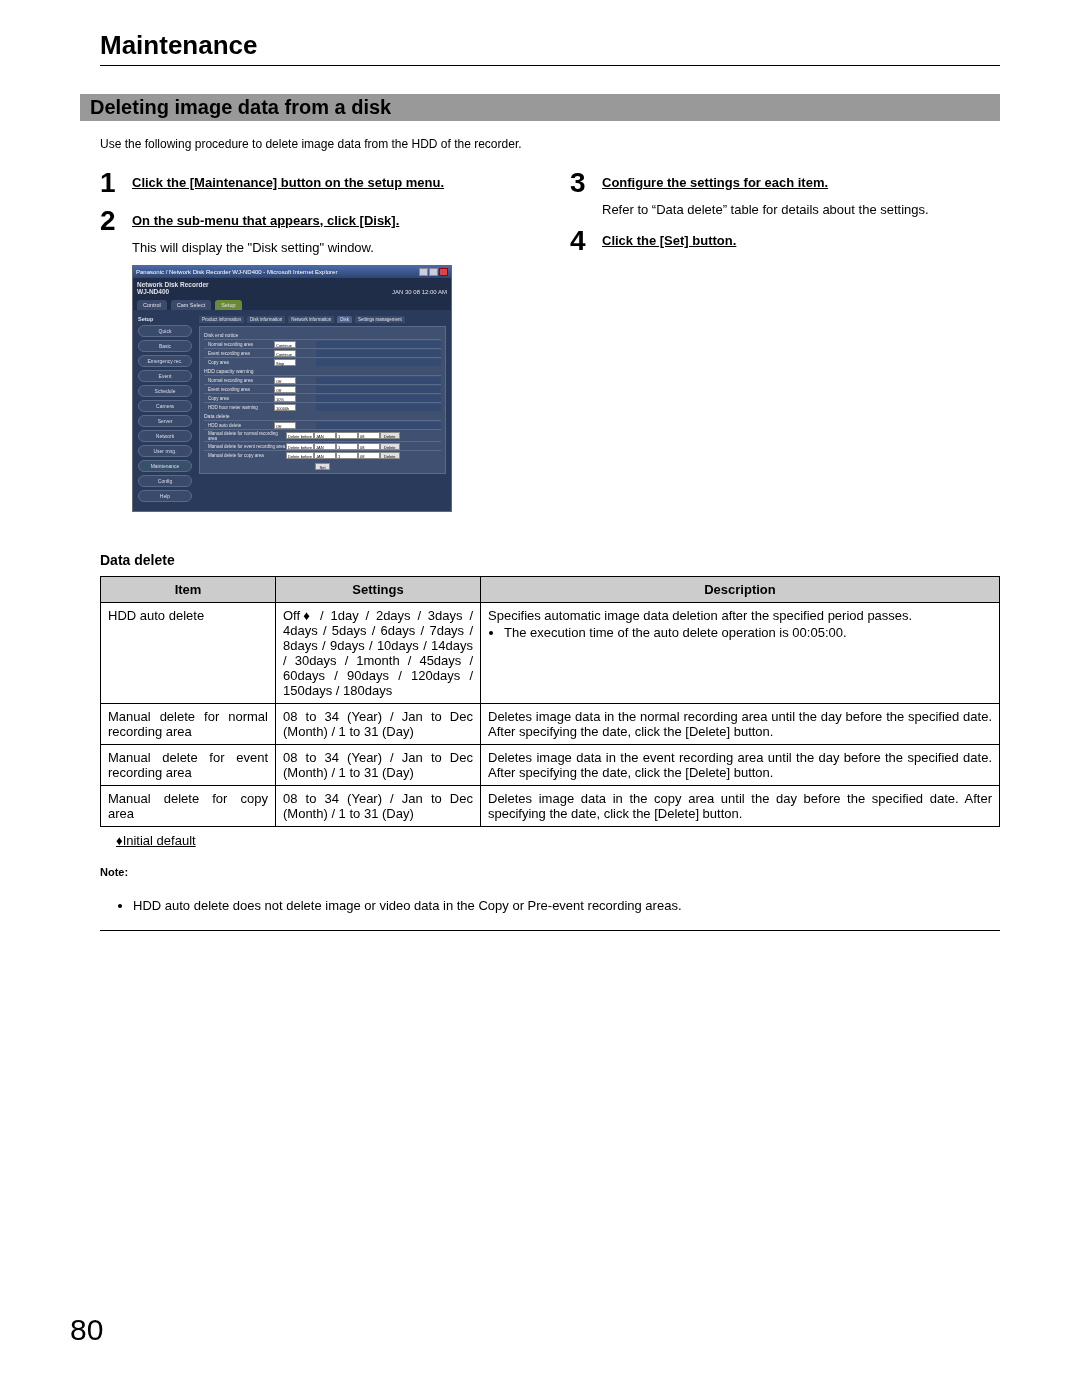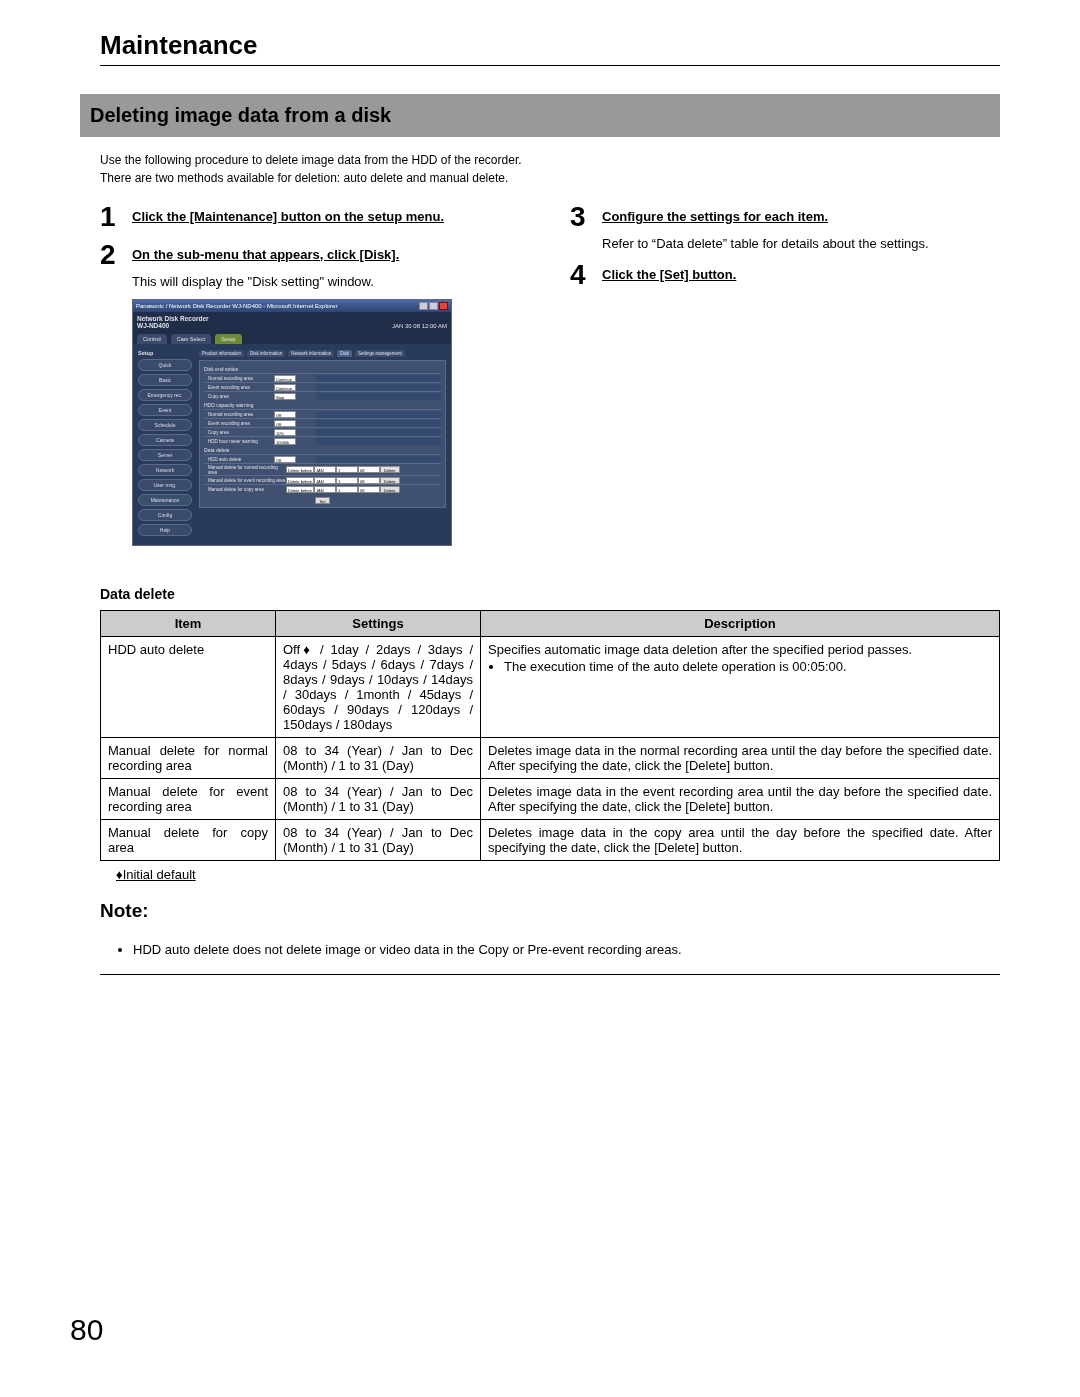--- a/index.html
+++ b/index.html
@@ -24,21 +24,21 @@
   .title-rule {
     border: none;
     border-top: 1.5px solid #000;
     margin: 0 0 28px 0;
   }
   .section-bar {
     background: #999;
     color: #000;
     font-size: 20px;
     font-weight: bold;
-    padding: 10px 10px;
+    padding: 2px 10px;
     margin-left: -20px;
     margin-right: 0;
   }
   .intro {
     font-size: 12px;
     margin: 14px 0 16px 0;
     line-height: 1.5;
   }
   .steps-wrap {
     display: flex;
@@ -242,21 +242,21 @@
   table.dd td.col-desc ul {
     margin: 2px 0 0 0;
     padding-left: 16px;
   }
   .initial-default {
     font-size: 13px;
     margin: 6px 0 0 16px;
     text-decoration: underline;
   }
   .note-heading {
-    font-size: 19px;
+    font-size: 11px;
     font-weight: bold;
     margin: 18px 0 20px 0;
   }
   .note-list {
     font-size: 13px;
     margin: 17px;
     padding-left: 16px;
   }
   .note-rule {
     border: none;
@@ -274,21 +274,20 @@
 <body>
 
 <div class="page">
   <h1 class="page-title">Maintenance</h1>
   <hr class="title-rule">
 
   <div class="section-bar">Deleting image data from a disk</div>
 
   <div class="intro">
     <div>Use the following procedure to delete image data from the HDD of the recorder.</div>
-    <div>There are two methods available for deletion: auto delete and manual delete.</div>
   </div>
 
   <div class="steps-wrap">
 
     <div class="steps-col">
       <div class="step">
         <div class="step-num">1</div>
         <div class="step-body"><b>Click the [Maintenance] button on the setup menu.</b></div>
       </div>
       <div class="step">

